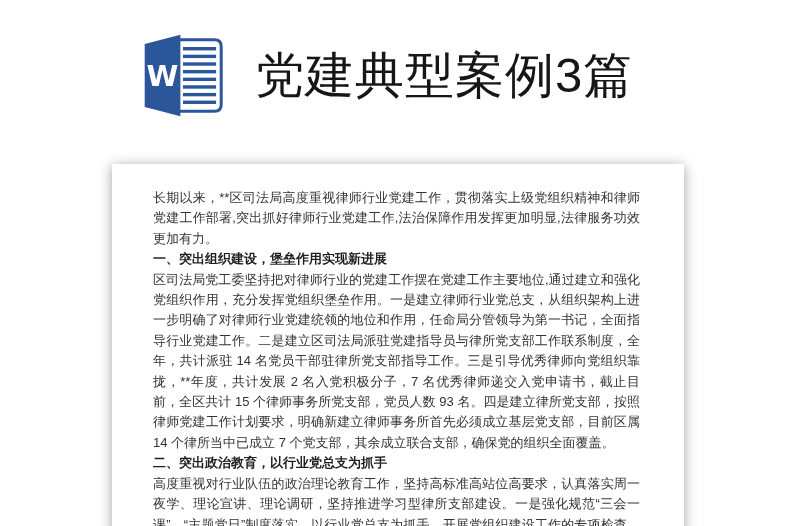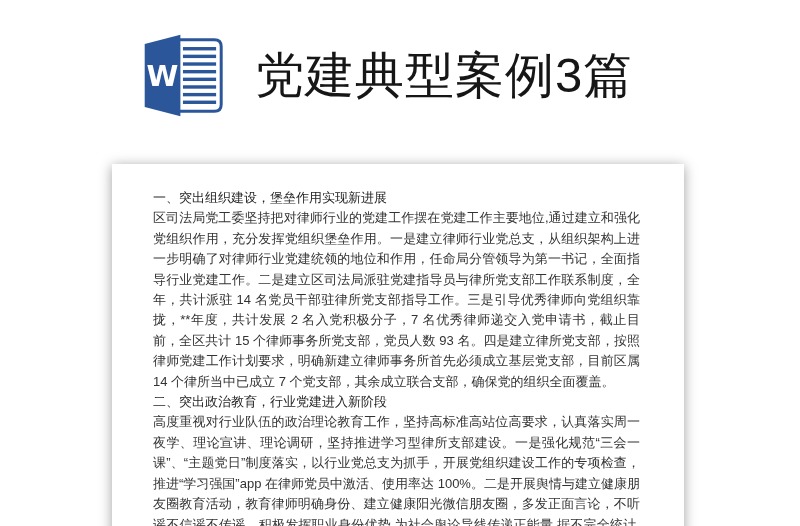--- a/index.html
+++ b/index.html
@@ -29,21 +29,21 @@
     background:#ffffff;
     box-shadow:0 2px 12px rgba(0,0,0,0.38);
     padding:24px 44px 0 41px;
     overflow:hidden;
   }
   .blk{
     font-size:13px;line-height:20.4px;color:var(--body-text);
     text-align:justify;
     font-family:"Liberation Sans","DejaVu Sans",sans-serif;
   }
-  .blk.heading{font-weight:400;color:#1f1f1f;}
+  .blk.heading{font-weight:700;color:#1f1f1f;}
   .blk.continues{text-align-last:justify;}
 </style>
 </head>
 <body>
 
 <div class="header">
   <svg class="word-icon" viewBox="0 0 100 100" aria-hidden="true">
 
     <path d="M38 8 H84 Q92 8 92 16 V84 Q92 92 84 92 H38 Z" fill="#ffffff" stroke="#2B579A" stroke-width="3.5"></path>
     <g fill="#2B579A">
@@ -58,17 +58,18 @@
     </g>
 
     <polygon points="2,13 44,2 44,98 2,87" fill="#2B579A"></polygon>
     <text x="23" y="62" text-anchor="middle" font-family="DejaVu Sans, Liberation Sans, sans-serif" font-size="34" font-weight="700" fill="#ffffff">W</text>
   </svg>
 
   <h1 class="doc-title">党建典型案例3篇</h1>
 </div>
 
 <div class="page">
+    <div class="blk paragraph">长期以来，**区司法局高度重视律师行业党建工作，贯彻落实上级党组织精神和律师党建工作部署,突出抓好律师行业党建工作,法治保障作用发挥更加明显,法律服务功效更加有力。</div>
     <div class="blk heading">一、突出组织建设，堡垒作用实现新进展</div>
     <div class="blk paragraph">区司法局党工委坚持把对律师行业的党建工作摆在党建工作主要地位,通过建立和强化党组织作用，充分发挥党组织堡垒作用。一是建立律师行业党总支，从组织架构上进一步明确了对律师行业党建统领的地位和作用，任命局分管领导为第一书记，全面指导行业党建工作。二是建立区司法局派驻党建指导员与律所党支部工作联系制度，全年，共计派驻 14 名党员干部驻律所党支部指导工作。三是引导优秀律师向党组织靠拢，**年度，共计发展 2 名入党积极分子，7 名优秀律师递交入党申请书，截止目前，全区共计 15 个律师事务所党支部，党员人数 93 名。四是建立律所党支部，按照律师党建工作计划要求，明确新建立律师事务所首先必须成立基层党支部，目前区属 14 个律所当中已成立 7 个党支部，其余成立联合支部，确保党的组织全面覆盖。</div>
-    <div class="blk heading">二、突出政治教育，行业党建进入新阶段</div>
+    <div class="blk heading">二、突出政治教育，以行业党总支为抓手</div>
     <div class="blk paragraph continues">高度重视对行业队伍的政治理论教育工作，坚持高标准高站位高要求，认真落实周一夜学、理论宣讲、理论调研，坚持推进学习型律所支部建设。一是强化规范“三会一课”、“主题党日”制度落实，以行业党总支为抓手，开展党组织建设工作的专项检查，推进“学习强国”app 在律师党员中激活、使用率达 100%。二是开展舆情与建立健康朋友圈教育活动，教育律师明确身份、建立健康阳光微信朋友圈，多发正面言论，不听谣不信谣不传谣，积极发挥职业身份优势,为社会舆论导线传递正能量,据不完全统计,目前共编辑转发正能量法治内容 20000</div>
   </div>
 
 </body></html>

